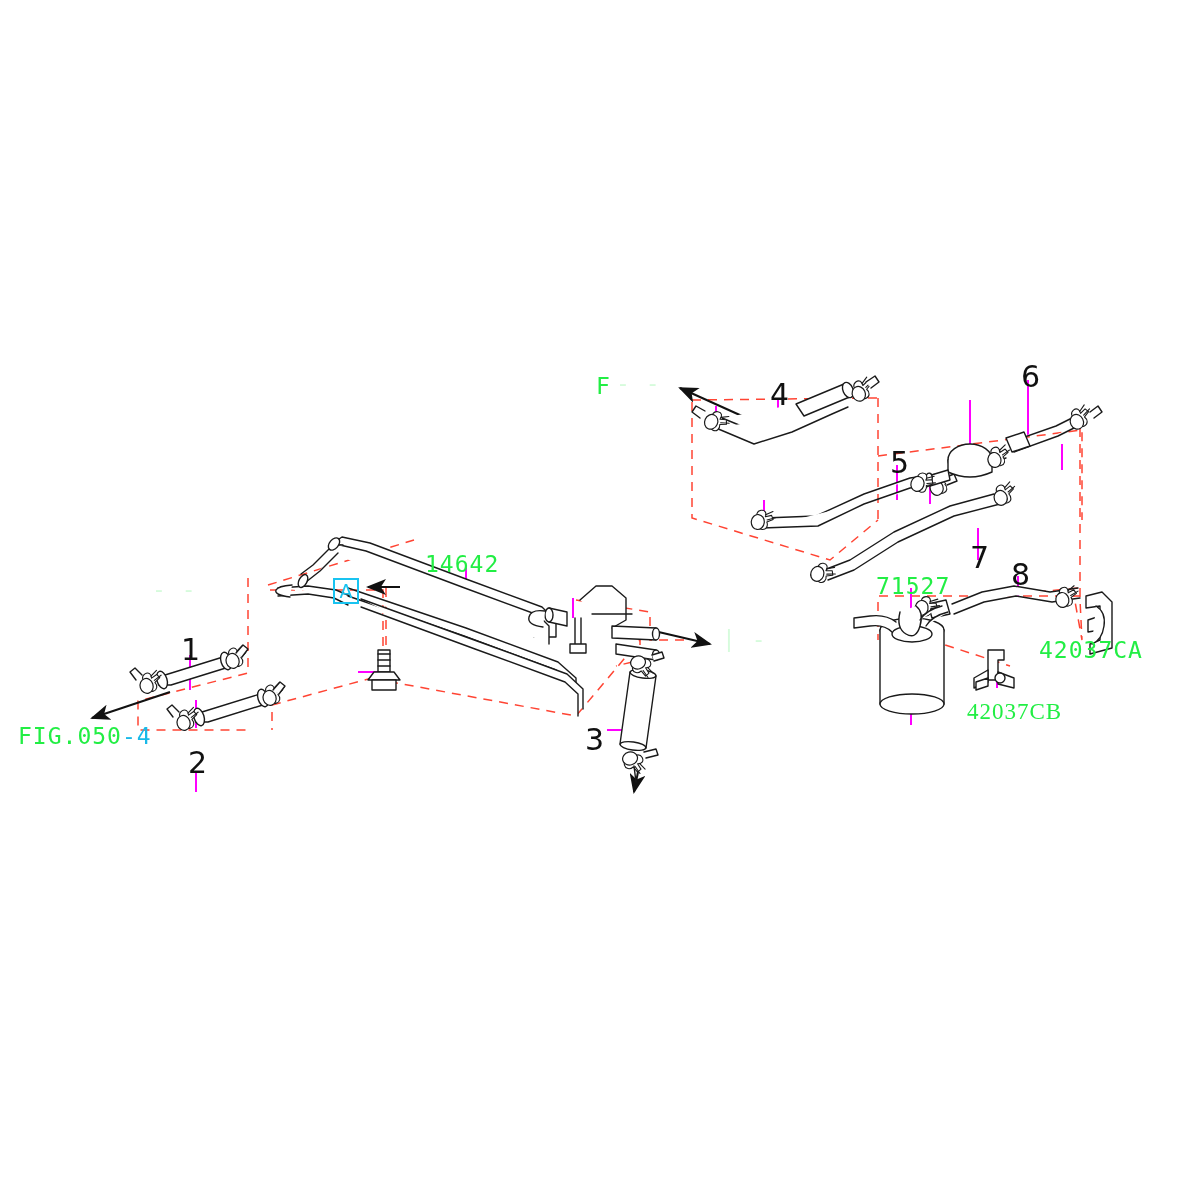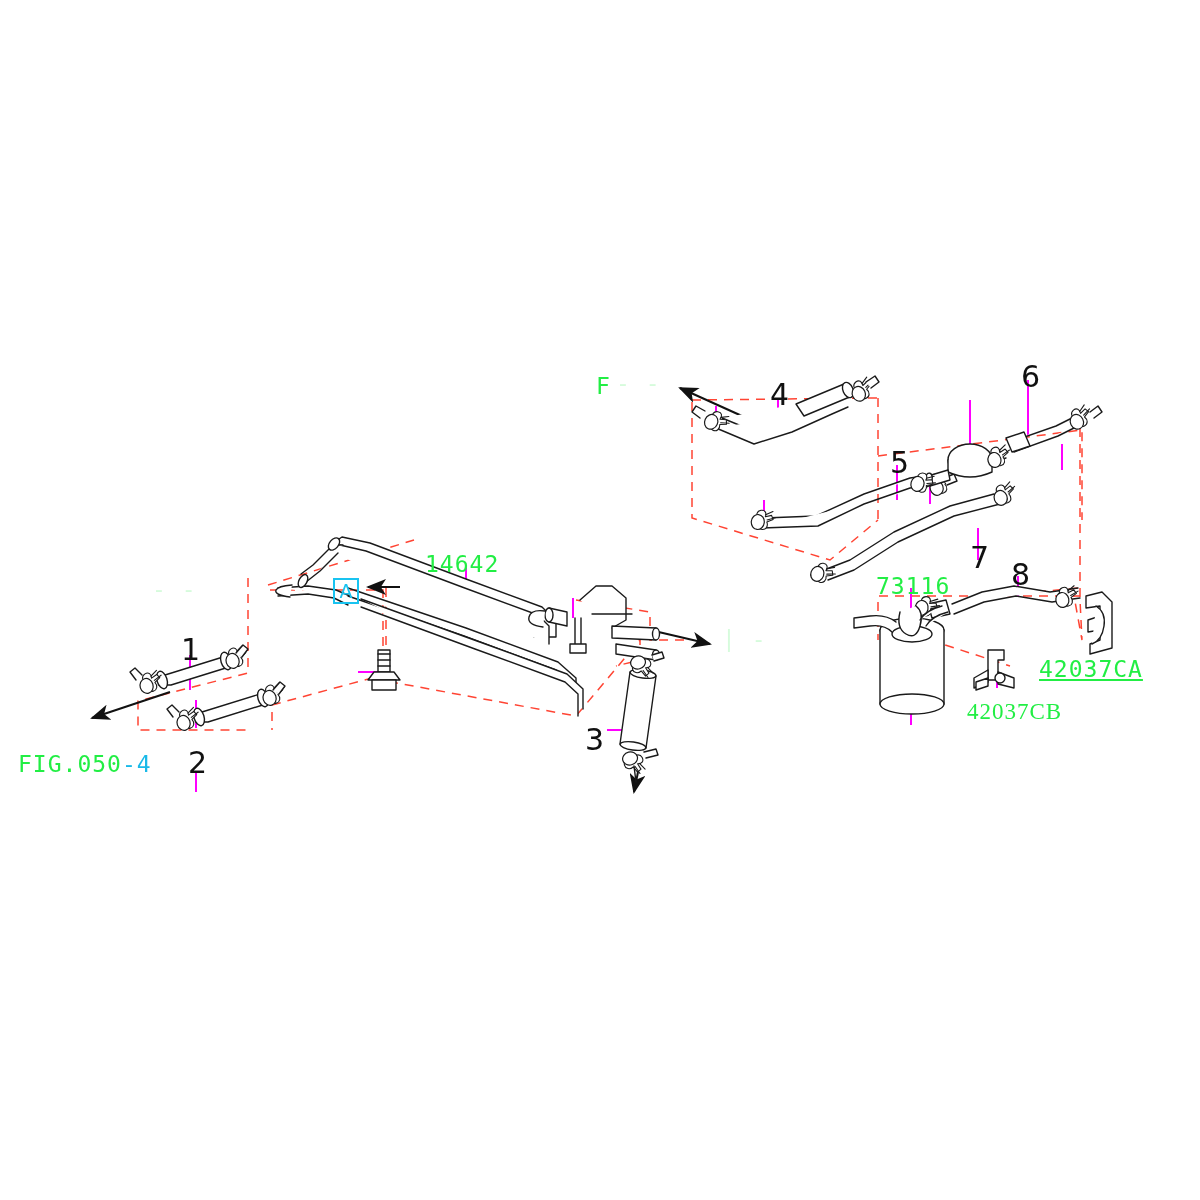--- a/index.html
+++ b/index.html
@@ -261,32 +261,32 @@
         <path d="M1096,606 q10,6 8,20 q-2,14 -12,18"></path>
       </g>
 
     </g>
   </svg>
 
   <div class="abox" style="left:333px;top:578px;">
       <span>A</span>
     </div>
 
-  <div class="lbl" style="left:18px;top:725px;margin-top:28px;">
+  <div class="lbl" style="left:18px;top:725px;">
     <span class="green">FIG.050</span><span class="green cyanpart">-4</span>
   </div>
 
   <div class="lbl green" style="left:596px;top:375px;">F</div>
   <div class="lbl green ghost" style="left:616px;top:372px;">- -</div>
   <div class="lbl green ghost" style="left:152px;top:578px;">- -</div>
   <div class="lbl green ghost" style="left:722px;top:628px;">|  -</div>
 
   <div class="lbl green" style="left:425px;top:553px;">14642</div>
-  <div class="lbl green" style="left:876px;top:575px;">73116</div>
-  <div class="lbl green" style="left:1039px;top:658px;text-decoration:underline;">42037CA</div>
+  <div class="lbl green" style="left:876px;top:575px;">71527</div>
+  <div class="lbl green" style="left:1039px;top:639px;">42037CA</div>
   <div class="lbl green" style="left:967px;top:700px;font-family:Liberation Serif, serif;">42037CB</div>
 
   <div class="lbl idx" style="left:181px;top:635px;">1</div>
   <div class="lbl idx" style="left:188px;top:748px;">2</div>
   <div class="lbl idx" style="left:585px;top:725px;">3</div>
   <div class="lbl idx" style="left:770px;top:380px;">4</div>
   <div class="lbl idx" style="left:890px;top:448px;">5</div>
   <div class="lbl idx" style="left:1021px;top:362px;">6</div>
   <div class="lbl idx" style="left:970px;top:543px;">7</div>
   <div class="lbl idx" style="left:1011px;top:560px;">8</div>

